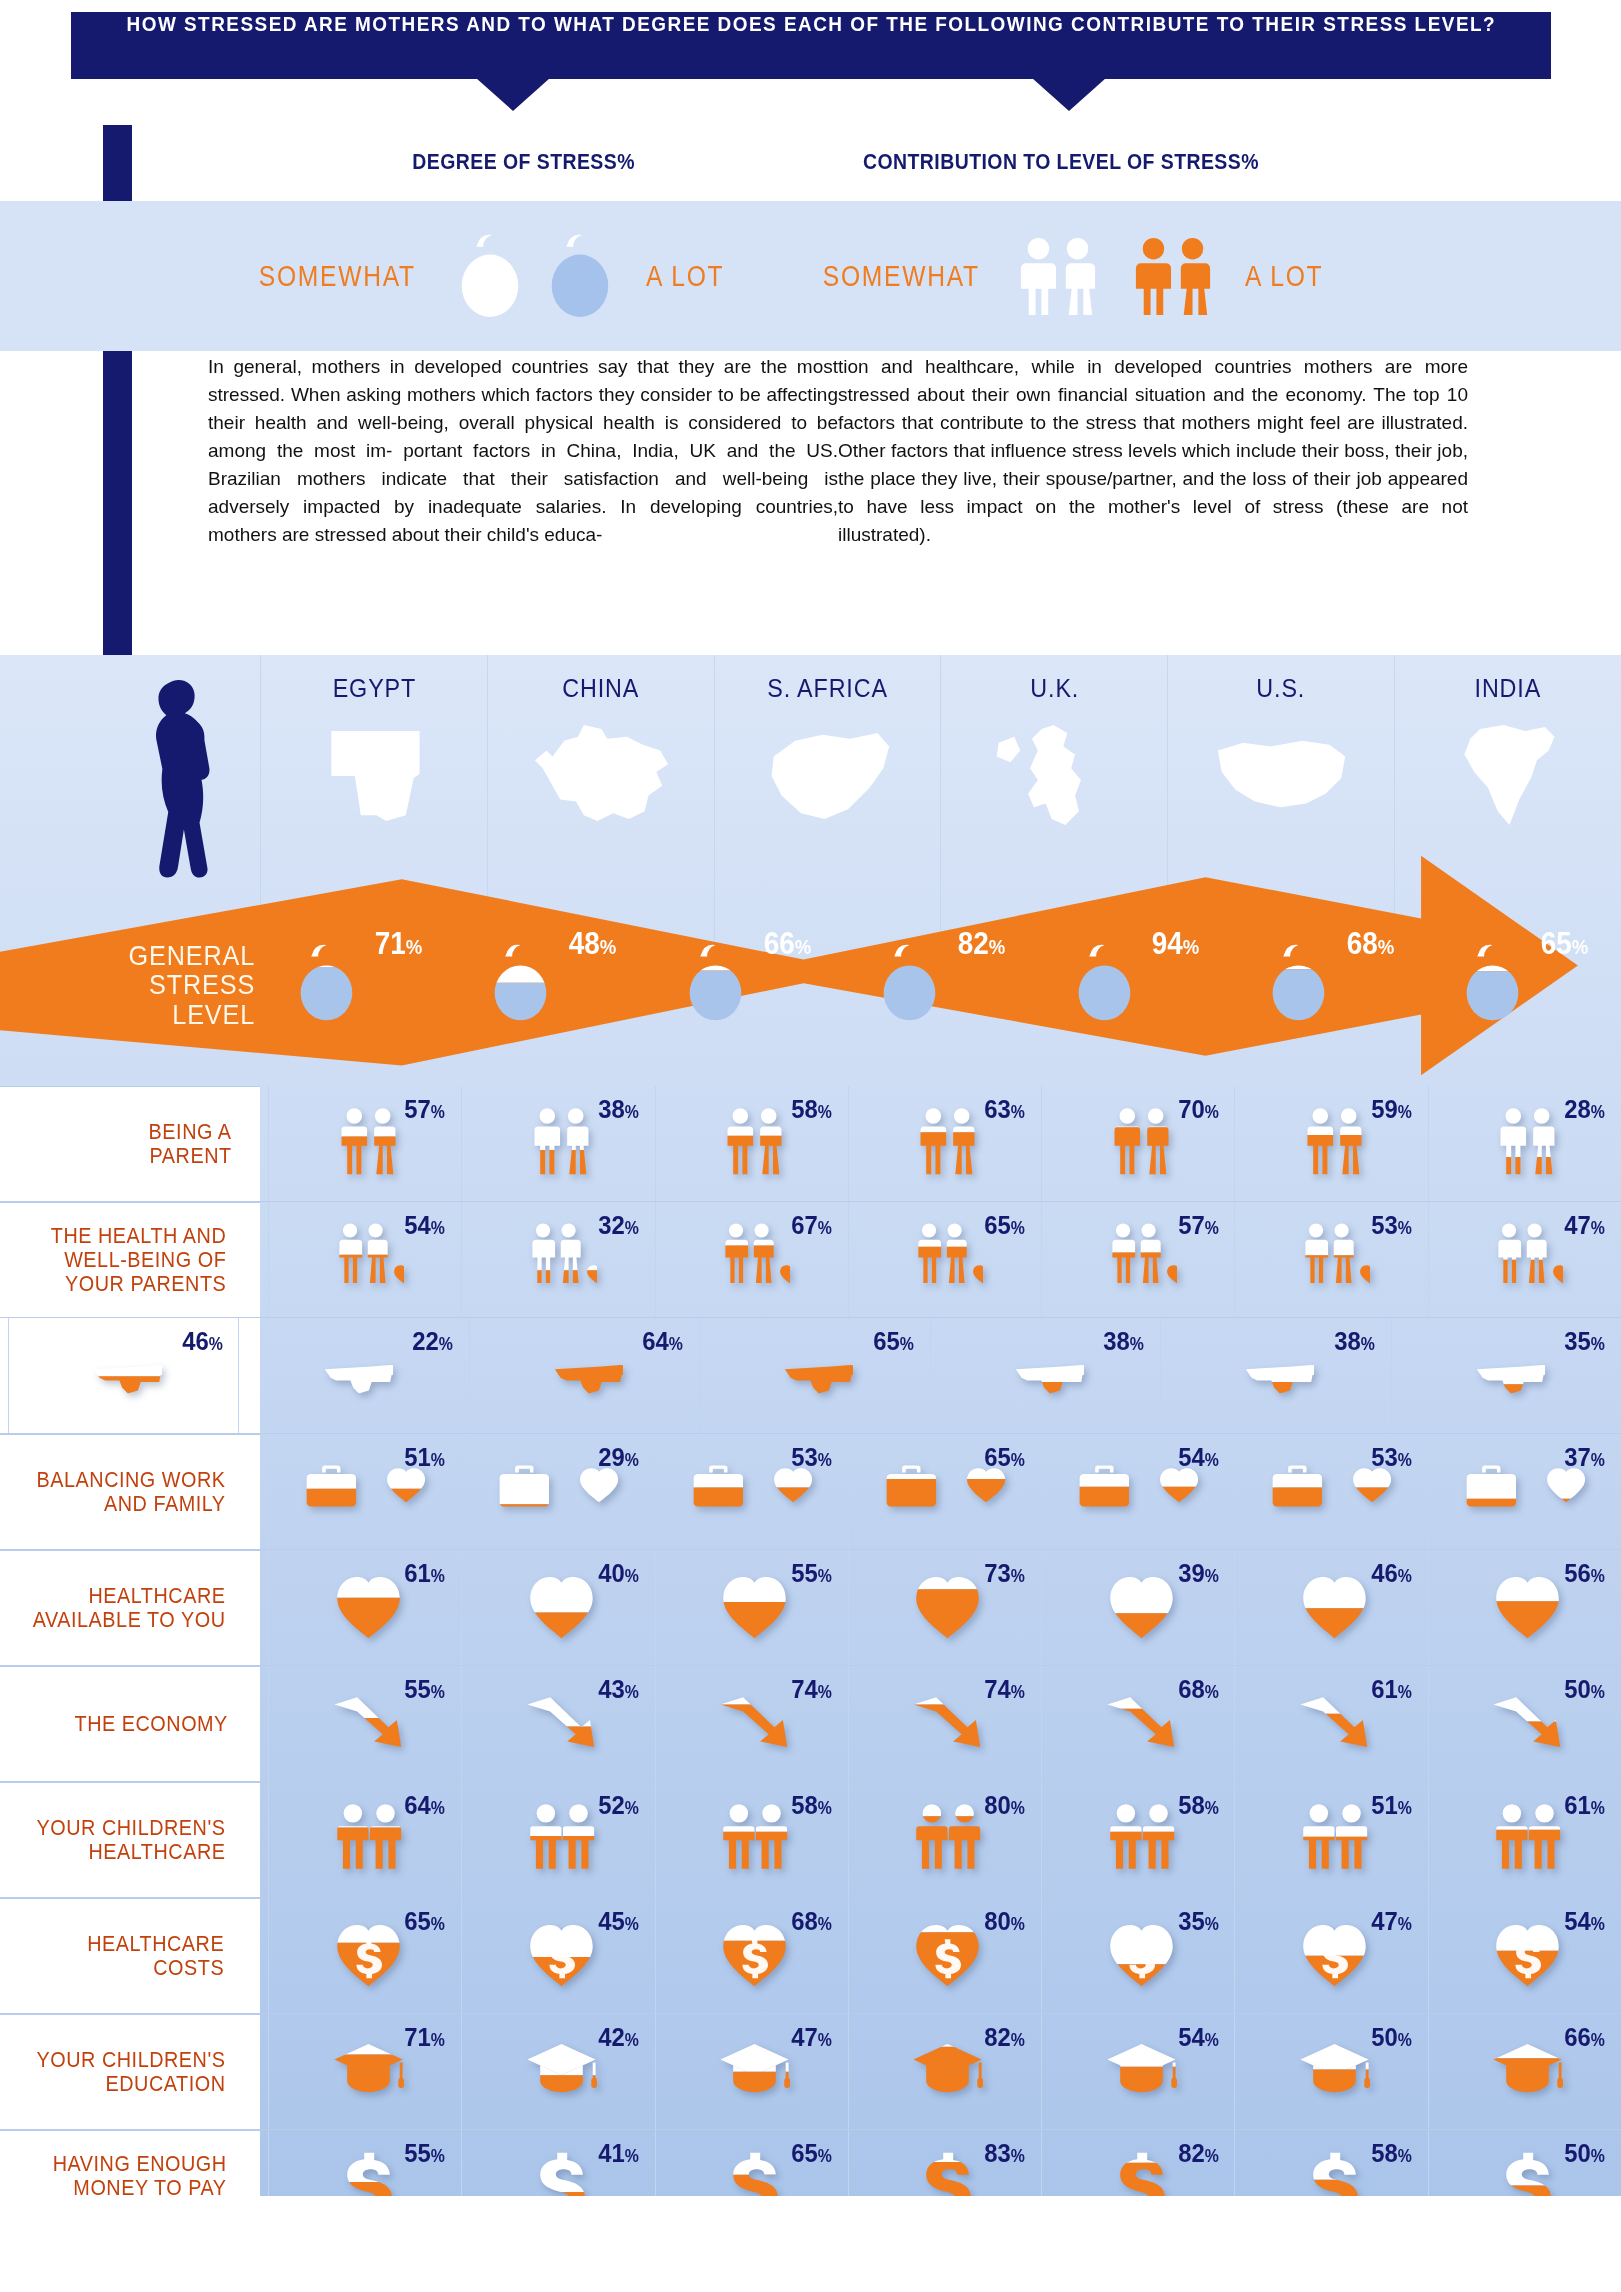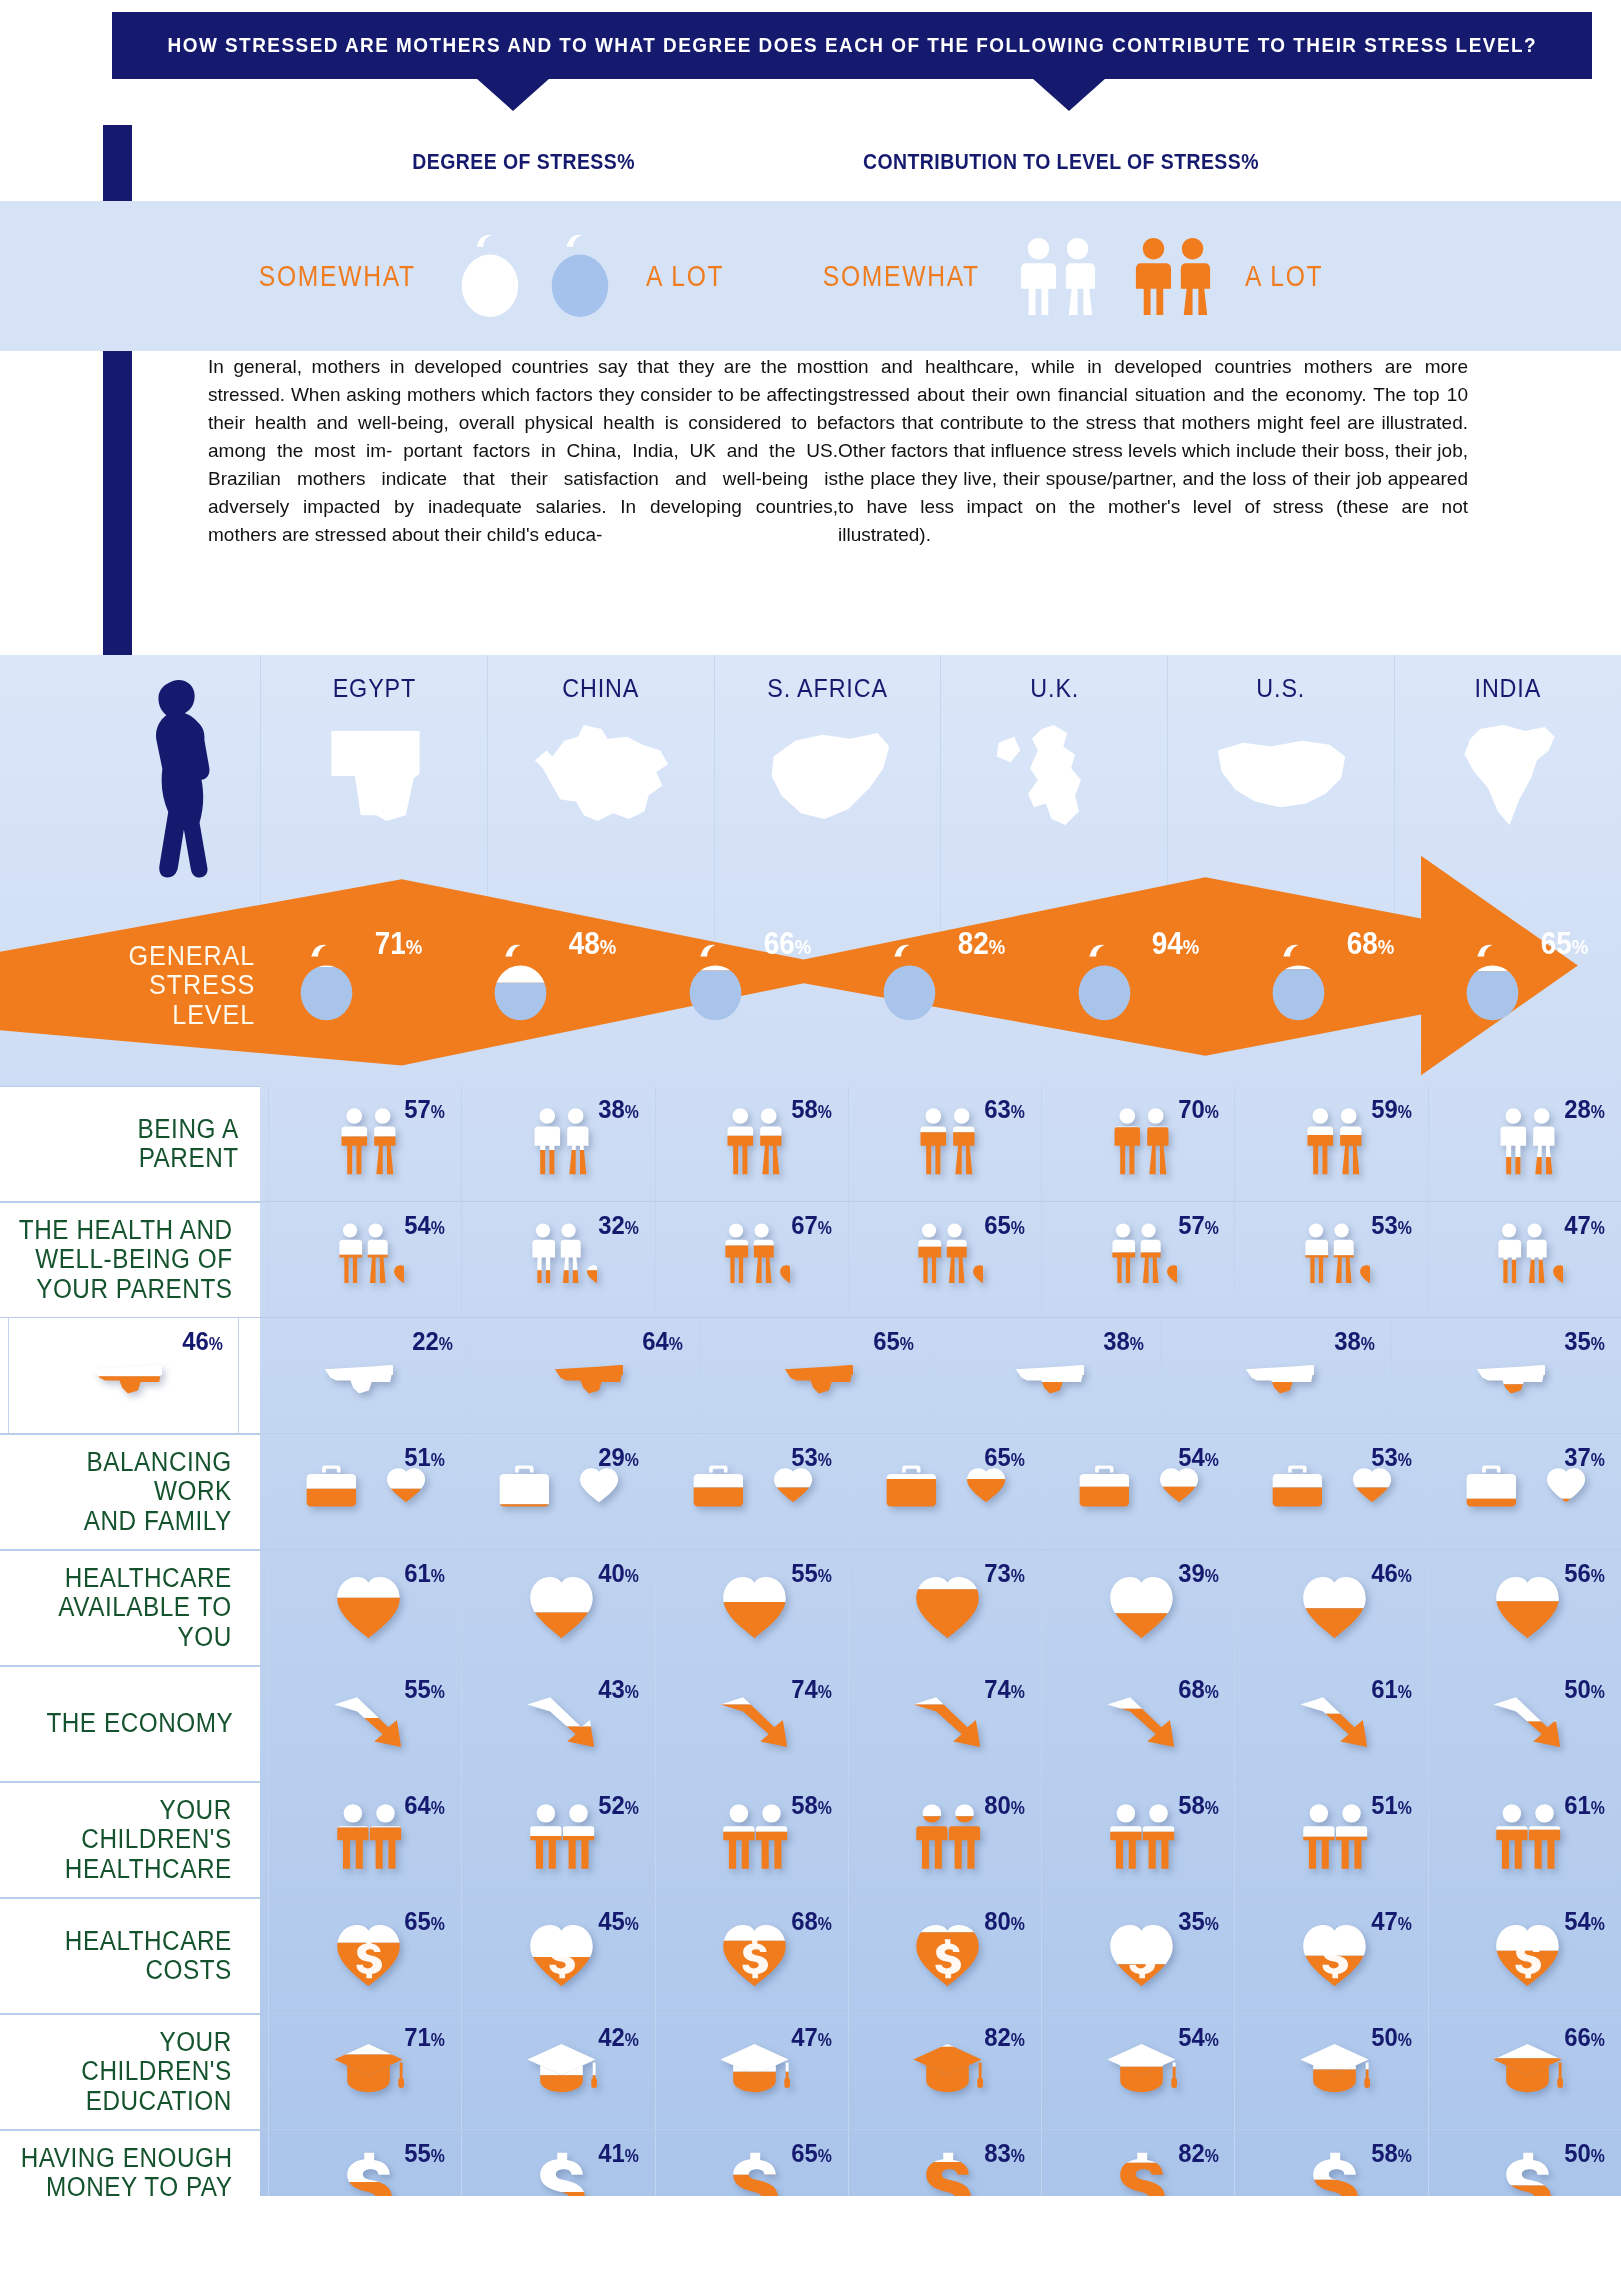--- a/index.html
+++ b/index.html
@@ -5,21 +5,21 @@
   * { box-sizing: border-box; margin:0; padding:0; }
   body {
     width:1621px; height:2293px; position:relative;
     background:#ffffff;
     font-family:"Liberation Sans", sans-serif;
     overflow:hidden;
   }
   
   #title-bar{
     position:absolute; left:71px; top:11.8px; width:1480px; height:67px;
-    background:#151a6e; display:flex; align-items:center; justify-content:center;margin-left:41px;
+    background:#151a6e; display:flex; align-items:flex-start; justify-content:center;
   }
   #title-bar .t{
     color:#ffffff; font-size:20.6px; font-weight:bold; letter-spacing:1.6px;
     font-family:"Liberation Sans Narrow","Liberation Sans",sans-serif;
     transform:scaleX(.92); white-space:nowrap;
   }
   .title-notch{ position:absolute; top:78px; width:0; height:0;
     border-left:37px solid transparent; border-right:37px solid transparent;
     border-top:33px solid #151a6e; }
   #notch-a{ left:476px; }
@@ -82,23 +82,23 @@
     display:flex; z-index:7;}
   .gscell{ flex:1; display:flex; align-items:flex-start; justify-content:center; gap:5.9px;}
   .gscell .pct{ color:#ffffff; font-size:31px; font-weight:bold; margin-top:13.7px;
     font-family:"Liberation Sans Narrow","Liberation Sans",sans-serif; transform:scaleX(.9);}
   .gscell .pct .u{font-size:20.6px;}
   .gsbomb{ position:relative; width:76px; height:94px; margin-top:23.5px;}
 
   
   #rows{ position:absolute; left:0; top:1086px; width:1621px; z-index:6; }
   .row{ display:flex; height:116px; border-bottom:1px solid #b9cdea; }
-  .rlabel{ width:260px; background:#ffffff; color:#14532d;
+  .rlabel{ width:260px; background:#ffffff; color:#c2410c;
     display:flex; align-items:center; justify-content:flex-end;
-    padding-right:16px; text-align:right; font-size:27px; line-height:1.08;
+    padding-right:24px; text-align:right; font-size:22px; line-height:1.08;
     letter-spacing:0.6px; font-family:"Liberation Sans Narrow","Liberation Sans",sans-serif;
     transform-origin:right center; border-top:1px solid #b9cdea;}
   .rlabel span{ display:block; transform:scaleX(.9); }
   .cells{ flex:1; display:flex;padding-left:8px; }
   .cell{ flex:1; position:relative; border-left:1px solid #c2d5f0;
     display:flex; align-items:center; justify-content:center; }
   .cell .pct{ position:absolute; right:13.7px; top:7.8px; color:#151a6e;
     font-size:26.5px; font-weight:bold;
     font-family:"Liberation Sans Narrow","Liberation Sans",sans-serif; transform:scaleX(.9);}
   .cell .pct .u{ font-size:17.6px; }

